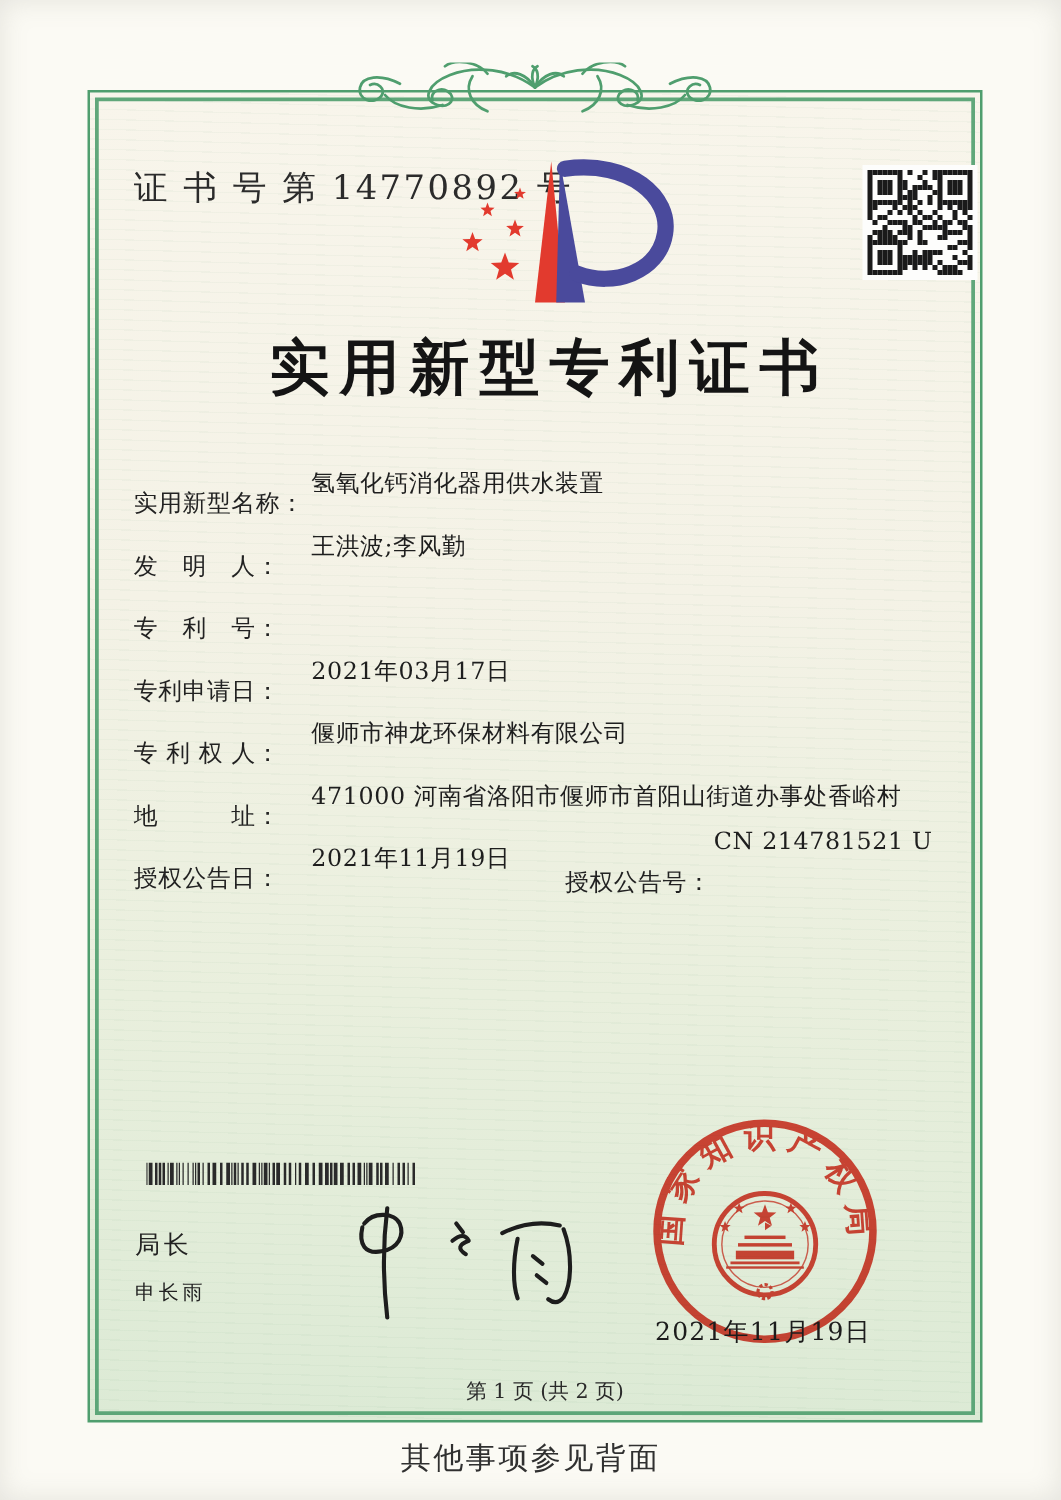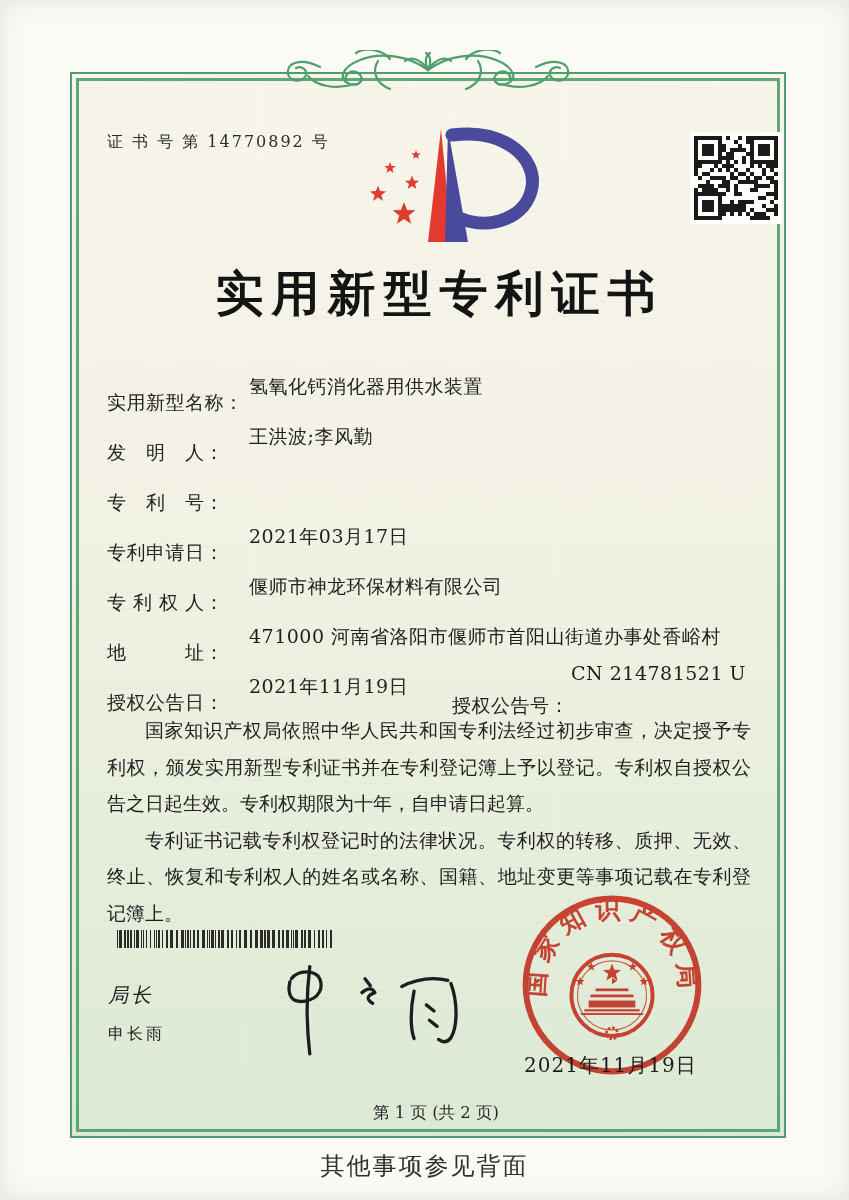--- a/index.html
+++ b/index.html
@@ -15,40 +15,40 @@
     position:absolute;left:70px;top:72px;width:712px;height:1062px;
     border:2px solid var(--green,#4f9e6e);
     background:
       repeating-linear-gradient(1.5deg, rgba(110,165,125,.055) 0 1px, rgba(0,0,0,0) 1px 8px),
       linear-gradient(180deg,#f8f5eb 0%,#f4f2e6 38%,#e9efdd 68%,#dcead5 100%);
   }
   .frame-inner{position:absolute;inset:4px;border:3px solid var(--green,#4f9e6e);opacity:.9;}
   .flourish{position:absolute;left:186px;top:-24px;width:340px;height:48px;}
   .flourish path{stroke:var(--green,#4f9e6e);fill:none;stroke-width:2.2;stroke-linecap:round;}
   
-  .cert-no{position:absolute;left:35px;top:58px;font-size:16px;letter-spacing:2px;color:#2b2b2b;}
+  .cert-no{position:absolute;left:35px;top:58px;font-size:27px;letter-spacing:2px;color:#2b2b2b;}
   .logo{position:absolute;left:272px;top:52px;width:212px;height:122px;}
   .qr{position:absolute;left:618px;top:58px;width:92px;height:92px;background:#fdfdfc;}
   .title{
     position:absolute;left:0;right:0;top:188px;text-align:center;
     font-size:48px;font-weight:bold;letter-spacing:8px;color:#141414;padding-left:23px;
   }
   
   .fields{position:absolute;left:35px;right:30px;top:288px;font-size:19px;}
   .f-row{height:50px;display:flex;align-items:center;position:relative;}
   .f-label{display:inline-block;min-width:142px;letter-spacing:.5px;color:#222;margin-top:31px;}
   .f-value{letter-spacing:.5px;color:#1e1e1e;}
   .grant-right{position:absolute;left:345px;top:0;height:50px;display:flex;align-items:flex-start;}
   
   .paras{position:absolute;left:35px;right:33px;top:638px;font-size:19px;line-height:36.5px;
          text-align:justify;color:#1f1f1f;}
   .paras p{margin:0;text-indent:2em;}
   
   .barcode{position:absolute;left:45px;top:856px;width:216px;height:18px;}
-  .signer-title{position:absolute;left:36px;top:908px;font-size:20px;letter-spacing:3px;color:#222;font-style:italic;}
+  .signer-title{position:absolute;left:36px;top:908px;font-size:20px;letter-spacing:3px;color:#222;}
   .signer-name{position:absolute;left:36px;top:950px;font-size:16px;letter-spacing:3px;color:#222;}
   .signature{position:absolute;left:178px;top:878px;width:230px;height:115px;}
   .signature path{stroke:#1d1d1d;fill:none;stroke-width:4.3;stroke-linecap:round;stroke-linejoin:round;}
   .seal{position:absolute;left:445px;top:816px;width:190px;height:190px;opacity:.93;mix-blend-mode:multiply;}
   .seal .rd{stroke:var(--red,#dd3a2c);fill:none;}
   .seal .rf{fill:var(--red,#dd3a2c);stroke:none;}
   .seal-date{position:absolute;left:452px;top:978px;font-size:20px;letter-spacing:1px;color:#1c1c1c;z-index:3;}
   .page-info{position:absolute;left:16px;right:0;top:1028px;text-align:center;font-size:16.5px;color:#2a2a2a;}
   .back-note{position:absolute;left:0;right:0;top:1150px;text-align:center;font-size:24px;
              letter-spacing:2px;color:#303030;}
@@ -366,24 +366,20 @@
       <div class="f-row">
         <span class="f-label">授权公告日：</span>
         <span class="f-value">2021年11月19日</span>
         <span class="grant-right">
           <span class="f-label" style="min-width:0;margin-right:2px">授权公告号：</span>
           <span class="f-value">CN 214781521 U</span>
         </span>
       </div>
     </div>
 
-    <div class="paras">
-      <p>国家知识产权局依照中华人民共和国专利法经过初步审查，决定授予专利权，颁发实用新型专利证书并在专利登记簿上予以登记。专利权自授权公告之日起生效。专利权期限为十年，自申请日起算。</p>
-      <p>专利证书记载专利权登记时的法律状况。专利权的转移、质押、无效、终止、恢复和专利权人的姓名或名称、国籍、地址变更等事项记载在专利登记簿上。</p>
-    </div>
 
     <svg class="barcode" viewBox="0 0 216 18" preserveAspectRatio="none">
       <g id="barcode-bars" fill="#2a2a2a">
           <rect x="0" y="0" width="1" height="18"></rect>
           <rect x="2" y="0" width="3" height="18"></rect>
           <rect x="7" y="0" width="2" height="18"></rect>
           <rect x="10" y="0" width="2" height="18"></rect>
           <rect x="13" y="0" width="2" height="18"></rect>
           <rect x="17" y="0" width="1" height="18"></rect>
           <rect x="19" y="0" width="3" height="18"></rect>

